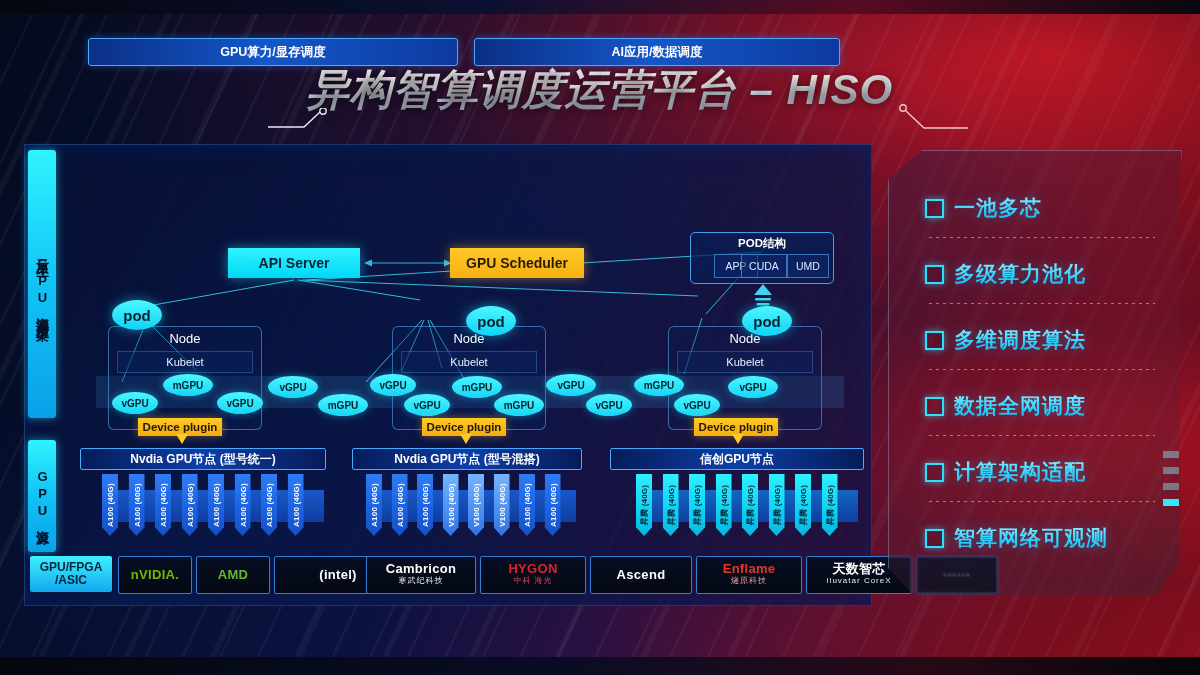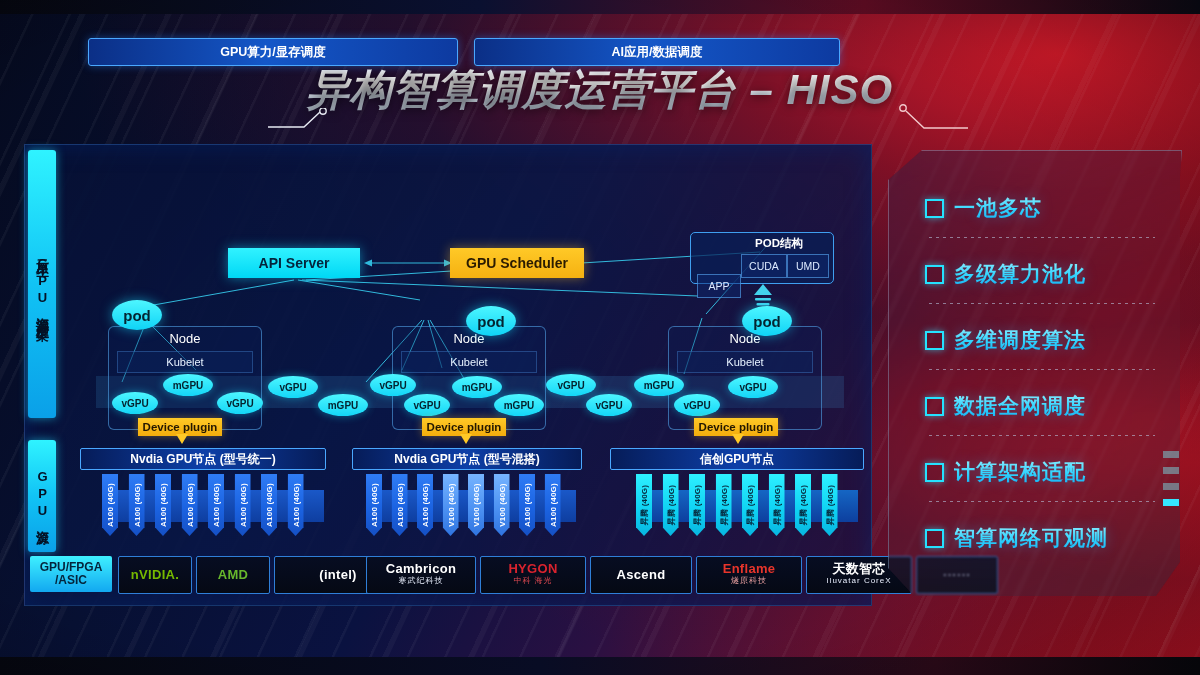--- a/index.html
+++ b/index.html
@@ -66,24 +66,24 @@
     display:flex;align-items:center;justify-content:center;
     color:#04243c;font-size:14px;font-weight:bold;box-shadow:0 0 12px rgba(20,220,255,.5);}
   .box-sched{position:absolute;left:450px;top:248px;width:134px;height:30px;
     background:linear-gradient(180deg,#ffc927,#f5b111);
     display:flex;align-items:center;justify-content:center;
     color:#2a1b00;font-size:14px;font-weight:bold;box-shadow:0 0 12px rgba(255,190,40,.45);}
 
   
   #pod-struct{position:absolute;left:690px;top:232px;width:142px;height:50px;
     border:1px solid #3f9ff0;border-radius:5px;background:rgba(9,30,86,.72);}
-  #pod-struct-title{position:absolute;left:0;top:3px;width:142px;text-align:center;color:#fff;font-size:11.5px;font-weight:bold;margin-left:17px;}
+  #pod-struct-title{position:absolute;left:0;top:3px;width:142px;text-align:center;color:#fff;font-size:11.5px;font-weight:bold;}
   .pod-cell{position:absolute;top:21px;height:22px;border:1px solid rgba(90,170,245,.6);
     display:flex;align-items:center;justify-content:center;color:#dceaff;font-size:10.5px;background:rgba(12,40,110,.5);}
-  #pod-cell-0{left:6px;width:42px;margin-top:20px;}
+  #pod-cell-0{left:23px;width:42px;}
   #pod-cell-1{left:50px;width:44px;}
   #pod-cell-2{left:96px;width:40px;}
 
   
   .node{position:absolute;top:326px;height:102px;border:1px solid rgba(90,175,245,.55);border-radius:6px;
     background:rgba(10,30,86,.30);}
   #node-0{left:108px;width:152px;}
   #node-1{left:392px;width:152px;}
   #node-2{left:668px;width:152px;}
   .node-title{position:absolute;left:0;top:4px;width:100%;text-align:center;color:#fff;font-size:13px;font-weight:normal;}

